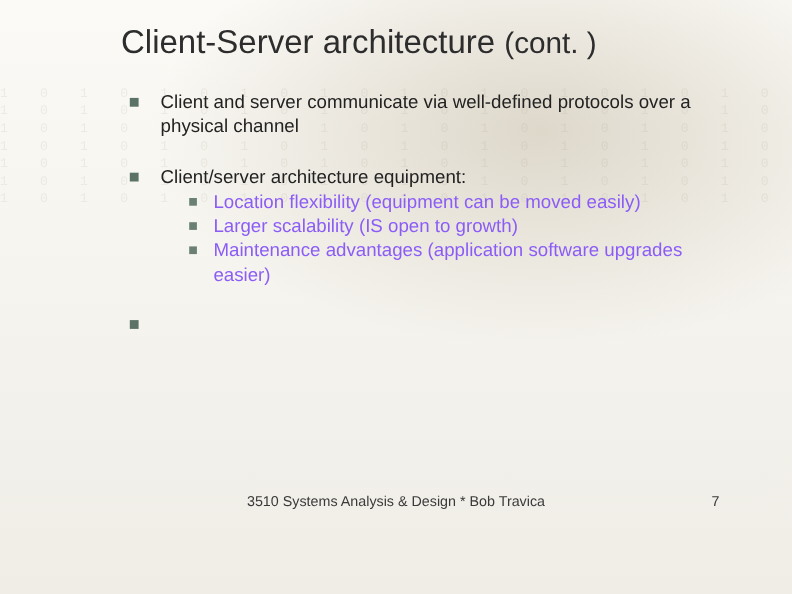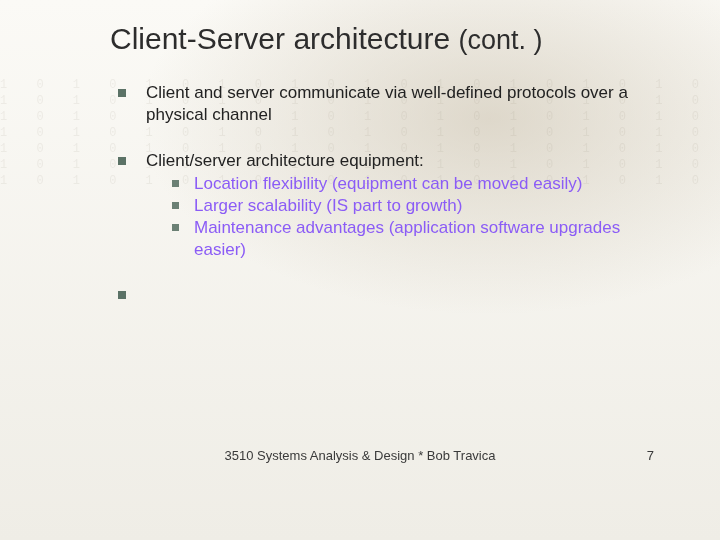--- a/index.html
+++ b/index.html
@@ -122,21 +122,21 @@
   <ul class="top">
 
     <li>
       <span>Client and server communicate via well-defined protocols over a physical channel</span>
     </li>
 
     <li>
       <span>Client/server architecture equipment:</span>
       <ul class="sub">
         <li>Location flexibility (equipment can be moved easily)</li>
-        <li>Larger scalability (IS part to growth)</li>
+        <li>Larger scalability (IS open to growth)</li>
         <li>Maintenance advantages (application software upgrades easier)</li>
       </ul>
     </li>
 
     <li>
     </li>
 
   </ul>
 
   <div class="footer">

